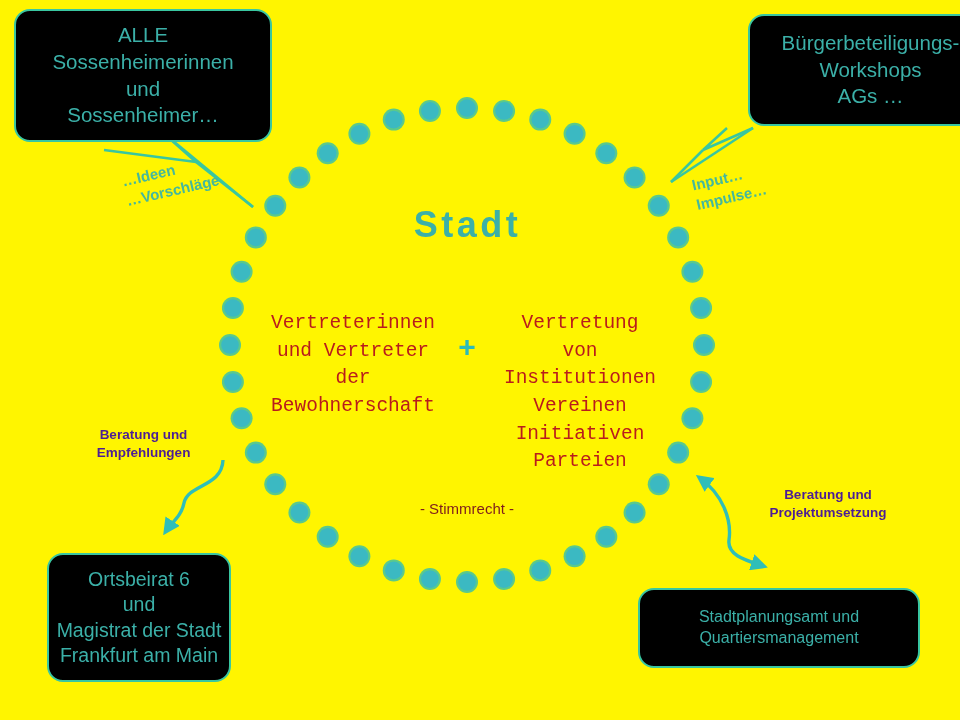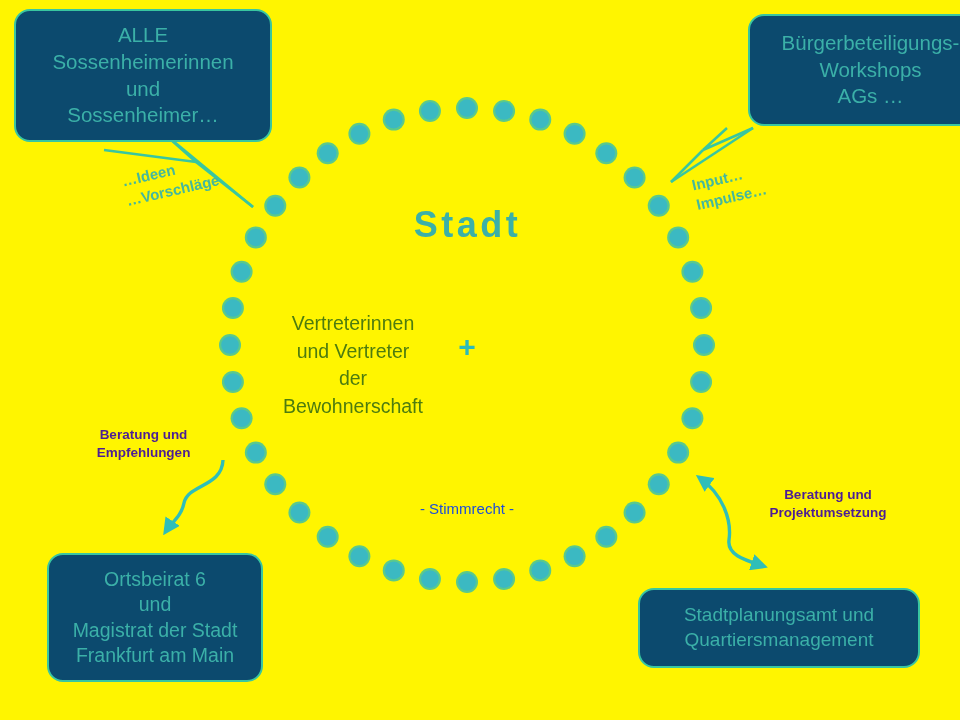--- a/index.html
+++ b/index.html
@@ -11,33 +11,33 @@
     position:relative;
   }
   #stage{position:absolute;inset:0;width:960px;height:720px;}
 
   svg.layer{position:absolute;left:0;top:0;width:960px;height:720px;pointer-events:none;}
 
   .bubble{
     position:absolute;
     border:2.5px solid #39C6A0;
     border-radius:16px;
-    background:#0c4a6e;
+    background:#000000;
     box-sizing:border-box;
     text-align:center;
     color:#3BB0A8;
     line-height:1.30;
     display:flex;align-items:center;justify-content:center;
   }
   .bubble .txt{display:block;width:100%;white-space:pre-line;}
 
   #bubble-alle{left:14px;top:9px;width:258px;height:133px;font-size:20.5px;}
   #bubble-workshops{left:704px;top:14px;width:245px;height:112px;font-size:20.5px;margin-left:44px;}
-  #bubble-ortsbeirat{left:47px;top:553px;width:216px;height:129px;font-size:19.5px;}
-  #bubble-stadtplanung{left:638px;top:588px;width:282px;height:80px;font-size:19px;}
+  #bubble-ortsbeirat{left:47px;top:553px;width:184px;height:129px;font-size:19.5px;}
+  #bubble-stadtplanung{left:638px;top:588px;width:282px;height:80px;font-size:16px;}
 
   .anno{
     position:absolute;
     color:#4c1d95;
     font-weight:bold;
     font-size:13.5px;
     line-height:1.30;
     white-space:pre-line;
     text-align:center;
   }
@@ -45,32 +45,32 @@
   #anno-input{left:690px;top:176px;transform:rotate(-13deg);transform-origin:left top;text-align:left;font-weight:bold;font-size:15px;color:#45B89C;}
   #anno-beratung-empf{left:76px;top:426px;width:135px;}
   #anno-beratung-proj{left:748px;top:486px;width:160px;}
 
   #beirat-title{
     position:absolute;left:330px;top:204px;width:275px;
     text-align:center;color:#3BB0A8;font-weight:bold;
     font-size:36px;letter-spacing:3.5px;
   }
   .col{
-    position:absolute;color:#4d7c0f;font-size:19.5px;
-    line-height:1.42;text-align:center;white-space:pre-line;
+    position:absolute;color:#b91c1c;font-size:19.5px;
+    line-height:1.42;text-align:center;white-space:pre-line;font-family:Liberation Mono, monospace;
   }
   #col-left{left:268px;top:310px;width:170px;}
   #col-right{left:495px;top:310px;width:170px;}
   #plus-sign{
     position:absolute;left:450px;top:332px;width:34px;text-align:center;
     color:#2BBBBB;font-size:30px;font-weight:bold;line-height:1;
   }
   #stimmrecht{
     position:absolute;left:367px;top:500px;width:200px;
-    text-align:center;color:#1d4ed8;font-size:15px;
+    text-align:center;color:#7f1d1d;font-size:15px;
   }
 </style>
 </head>
 <body>
 
 <div id="stage">
 
   <svg class="layer" viewBox="0 0 960 720">
     <g id="dot-ring">
         <circle cx="467.00" cy="108.00" r="11" fill="#5BC98B"></circle>
@@ -209,15 +209,21 @@
 Empfehlungen</div>
   <div class="anno" id="anno-beratung-proj">Beratung und
 Projektumsetzung</div>
 
   <div id="beirat-title">Stadt</div>
   <div class="col" id="col-left">Vertreterinnen
 und Vertreter
 der
 Bewohnerschaft</div>
   <div id="plus-sign">+</div>
+  <div class="col" id="col-right">Vertretung
+von
+Institutionen
+Vereinen
+Initiativen
+Parteien</div>
   <div id="stimmrecht">- Stimmrecht -</div>
 
 </div>
 
 </body></html>

